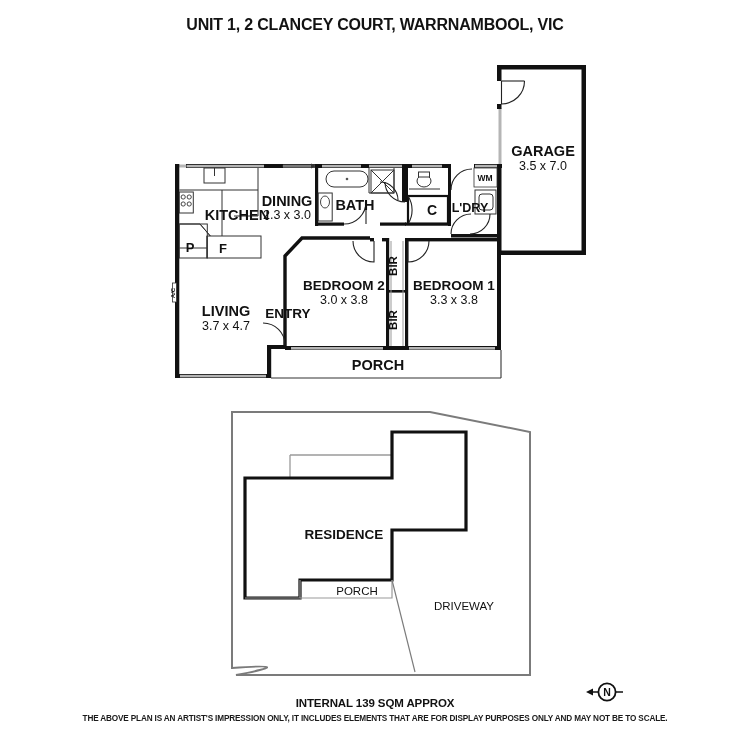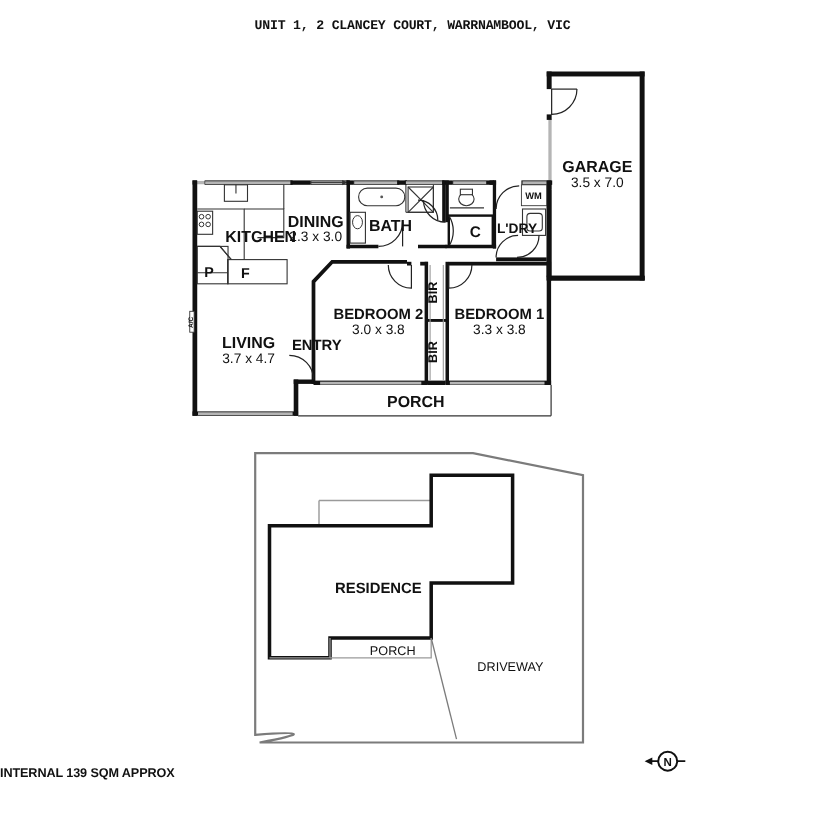--- a/index.html
+++ b/index.html
@@ -20,37 +20,36 @@
     width: 750px;
     height: 750px;
     background: #ffffff;
   }
   #title {
     position: absolute;
     top: 16px;
     left: 0;
     width: 750px;
     text-align: center;
-    font-size: 12px;
+    font-size: 16px;
     font-weight: bold;
     letter-spacing: -0.2px;
     color: #121212;
-    font-family: Liberation Mono, monospace;
   }
   #plan-svg, #site-svg {
     position: absolute;
     left: 0;
     top: 0;
   }
   #footer-area {
     position: absolute;
     left: 0;
     top: 697px;
     width: 750px;
-    text-align: left;
+    text-align: center;
   }
   #internal-area {
     font-size: 11.5px;
     font-weight: bold;
     letter-spacing: -0.1px;
     color: #111;
   }
   .disclaimer-line {
     font-size: 8.2px;
     font-weight: bold;
@@ -337,16 +336,17 @@
       <line x1="588" y1="692" x2="623" y2="692" stroke="#111" stroke-width="1.6"></line>
       <polygon points="586,692 593,688.6 593,695.4" fill="#111"></polygon>
       <circle cx="607" cy="692" r="8.6" fill="#ffffff" stroke="#111" stroke-width="1.8"></circle>
       <text x="607" y="696.2" text-anchor="middle" font-family="Liberation Sans, sans-serif" font-size="10.5" font-weight="bold" fill="#111">N</text>
     </g>
   </svg>
 
   <div id="footer-area">
     <div id="internal-area">INTERNAL 139 SQM APPROX</div>
     <div id="disclaimer">
+      <div class="disclaimer-line">THE ABOVE PLAN IS AN ARTIST'S IMPRESSION ONLY, IT INCLUDES ELEMENTS THAT ARE FOR DISPLAY PURPOSES ONLY AND MAY NOT BE TO SCALE.</div>
     </div>
   </div>
 
 </div>
 
 </body></html>

